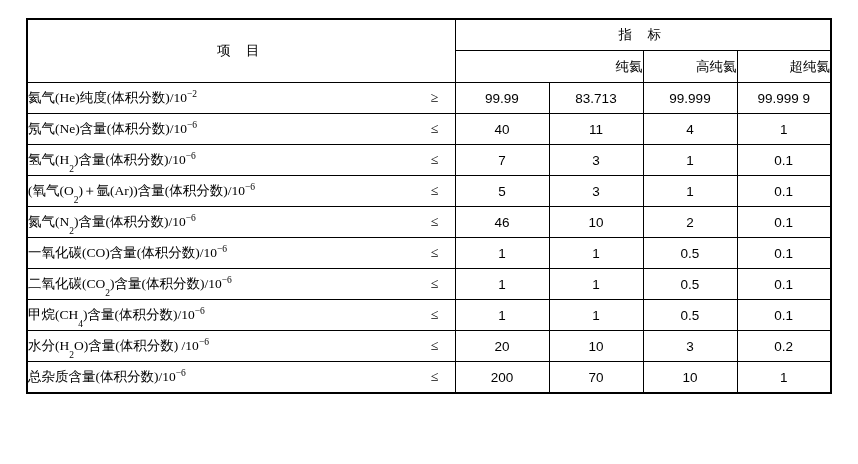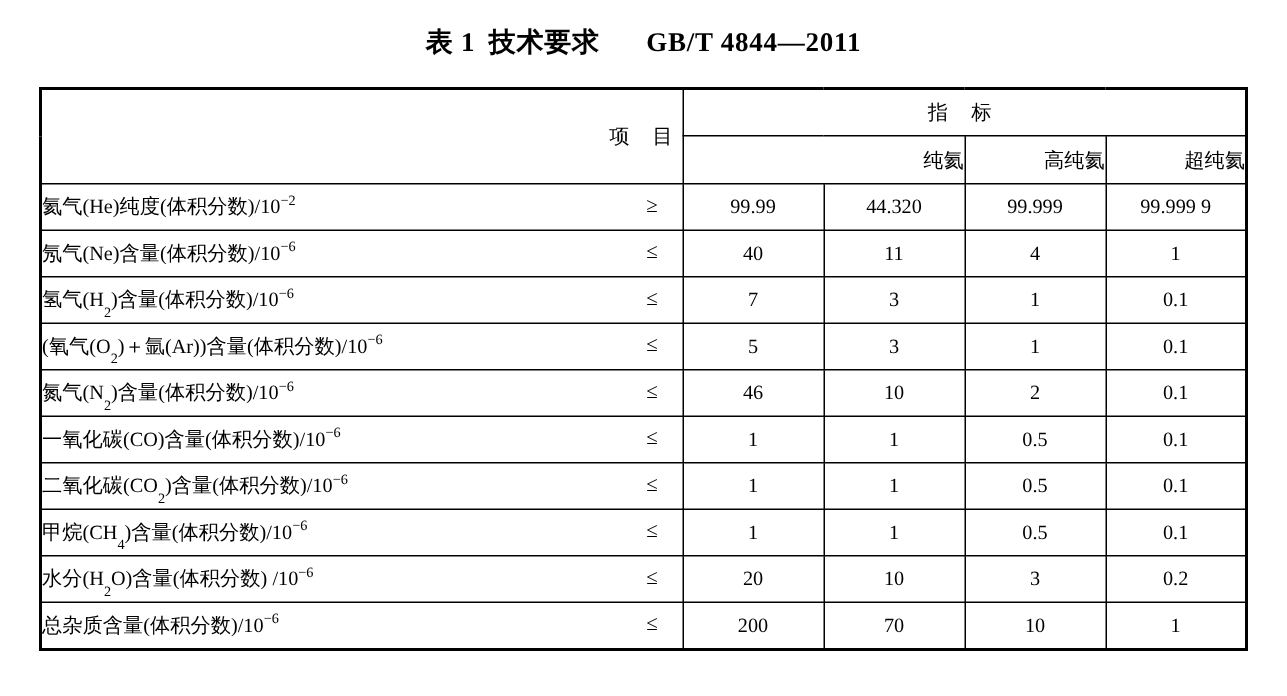--- a/index.html
+++ b/index.html
@@ -46,21 +46,21 @@
   table.spec td, table.spec th {
     border: 1px solid #000;
     font-weight: normal;
     font-size: 13.5px;
     padding: 0;
   }
   table.spec {
     border: 2px solid #000;
   }
   .hdr-item {
-    text-align: right;
+    text-align: center;
     font-size: 15px;
     letter-spacing: 6px;
     height: 62px;
     vertical-align: middle;
   }
   .hdr-index {
     text-align: center;
     font-size: 15px;
     letter-spacing: 6px;
     height: 30px;
@@ -89,45 +89,40 @@
     right: 16px;
     top: 50%;
     transform: translateY(-50%);
     font-size: 14px;
   }
   .val {
     text-align: center;
     height: 30px;
     vertical-align: middle;
     font-size: 13.5px;
-    font-family: Liberation Serif, serif;
+    font-family: Liberation Sans, sans-serif;
   }
   sub {
     font-size: 9.5px;
     vertical-align: bottom;
     line-height: 0;
   }
   sup {
     font-size: 9.5px;
     vertical-align: super;
     line-height: 0;
   }
   .colgrp-label { width: 428px; }
   .colgrp-v { width: 94px; }
 </style>
 </head>
 <body>
 
 <div class="page">
 
-  <div class="title-row">
-    <span class="t-num">表 1</span>
-    <span class="t-name">技术要求</span>
-    <span class="t-std">GB/T 4844—2011</span>
-  </div>
 
   <table class="spec">
     <colgroup>
       <col class="colgrp-label">
       <col class="colgrp-v">
       <col class="colgrp-v">
       <col class="colgrp-v">
       <col class="colgrp-v">
     </colgroup>
     <thead>
@@ -138,21 +133,21 @@
       <tr>
         <th class="hdr-sub" colspan="2">纯氦</th>
         <th class="hdr-sub">高纯氦</th>
         <th class="hdr-sub">超纯氦</th>
       </tr>
     </thead>
     <tbody id="tbody">
         <tr>
           <td class="row-label"><span class="lbl">氦气(He)纯度(体积分数)/10<sup>−2</sup></span><span class="op">≥</span></td>
           <td class="val">99.99</td>
-          <td class="val">44.320</td>
+          <td class="val">83.713</td>
           <td class="val">99.999</td>
           <td class="val">99.999 9</td>
         </tr>
         <tr>
           <td class="row-label"><span class="lbl">氖气(Ne)含量(体积分数)/10<sup>−6</sup></span><span class="op">≤</span></td>
           <td class="val">40</td>
           <td class="val">11</td>
           <td class="val">4</td>
           <td class="val">1</td>
         </tr>

